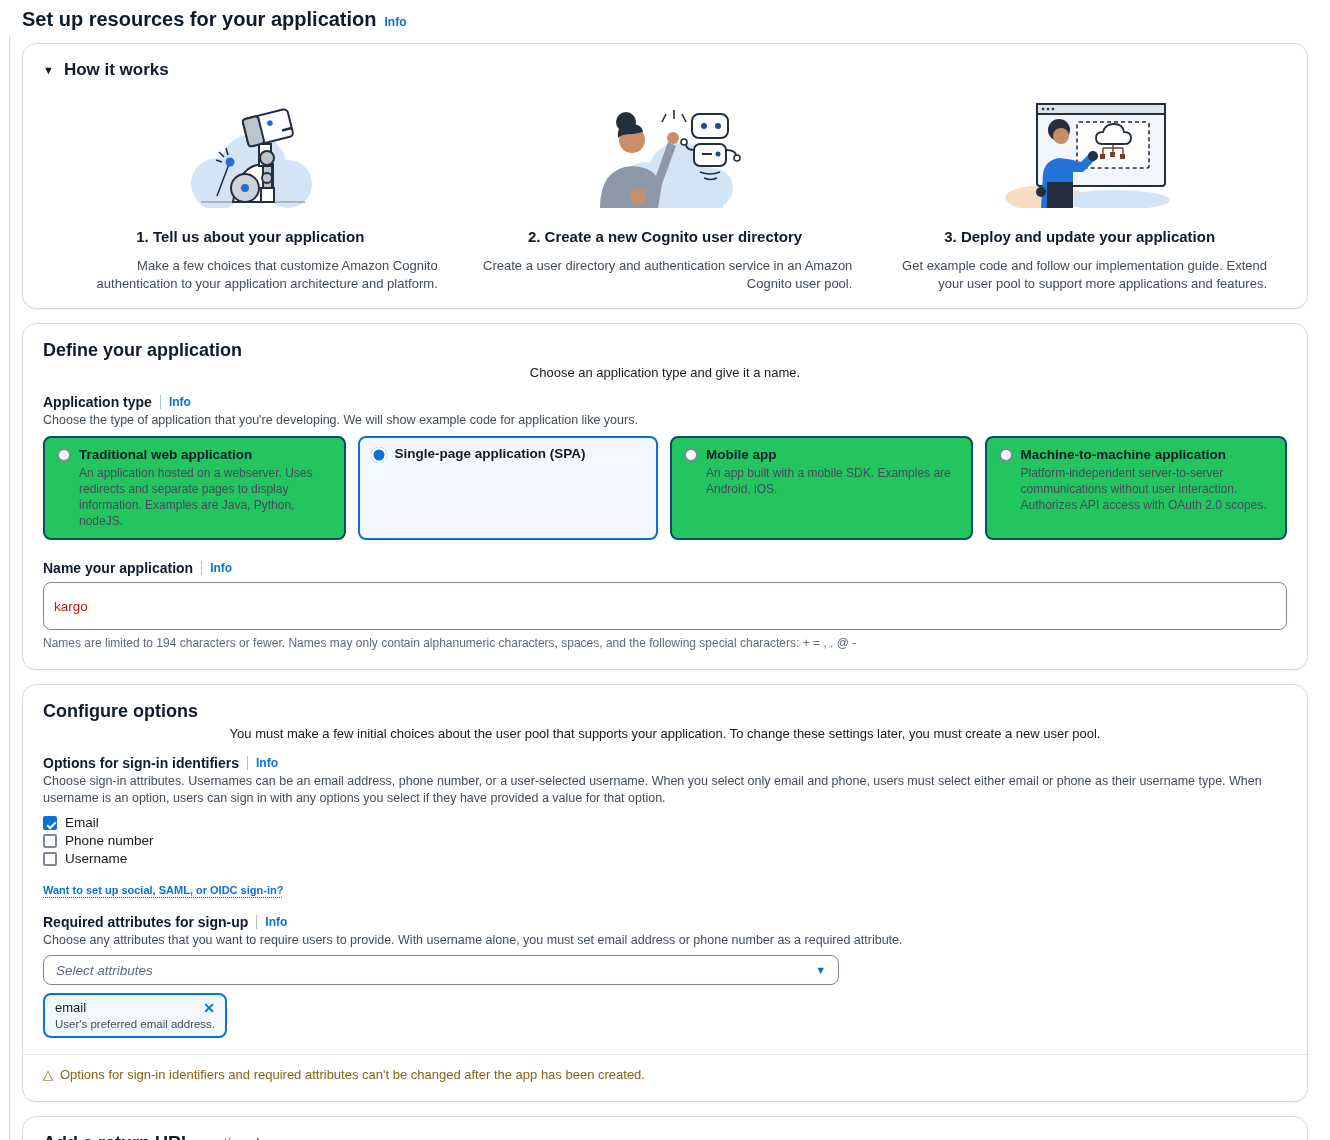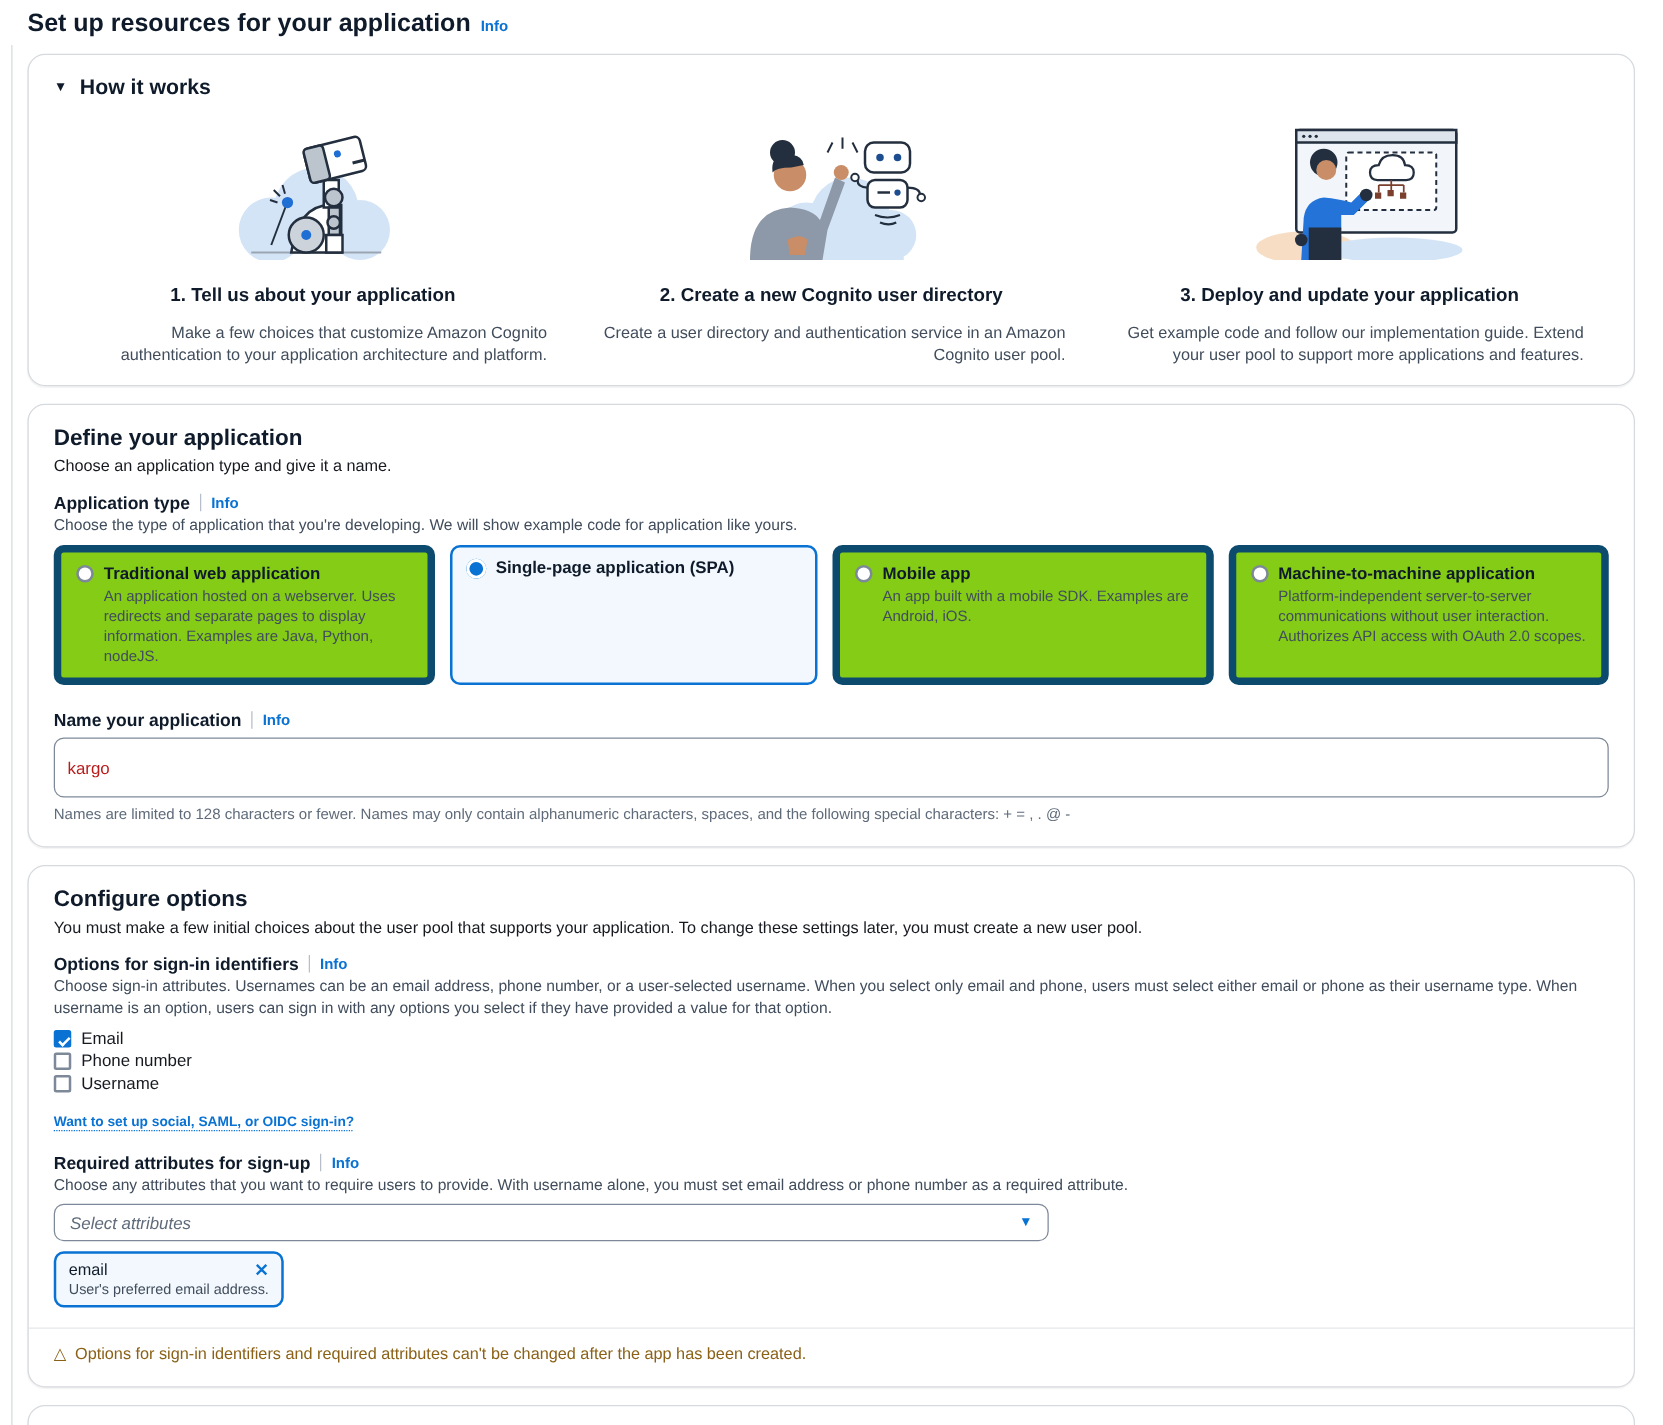--- a/index.html
+++ b/index.html
@@ -9,42 +9,42 @@
   .page { flex:1; padding:8px 22px 0 22px; }
 
   
   .page-header { display:flex; align-items:baseline; gap:8px; margin:0 0 12px 0; }
   .page-title { font-size:20px; font-weight:700; margin:0; color:#0f1b2a; }
   .info-link { color:#0972d3; font-size:12px; font-weight:700; text-decoration:none; cursor:pointer; }
 
   
   .card { background:#fff; border:1px solid #d6d9dd; border-radius:14px; margin-bottom:14px; padding:16px 20px; box-shadow:0 1px 1px rgba(0,28,36,.05); }
   .card-title { font-size:18px; font-weight:700; margin:0 0 4px 0; color:#0f1b2a; }
-  .card-subtitle { font-size:13px; color:#16191f; margin:0 0 14px 0; }
+  .card-subtitle { font-size:13px; color:#16191f; margin:0 0 14px 0;text-align:center; }
   .title-suffix { font-weight:400; font-style:italic; font-size:15px; color:#414d5c; }
 
   
   .how-header { display:flex; align-items:center; gap:10px; cursor:pointer; }
   .caret { font-size:11px; color:#0f1b2a; }
   .how-title { font-size:17px; font-weight:700; margin:0; color:#0f1b2a; }
   .steps { display:flex; margin-top:16px; }
   .step { flex:1; display:flex; flex-direction:column; align-items:center; text-align:right; padding:0 20px; }
   .step-illustration { height:112px; display:flex; align-items:flex-end; justify-content:center; margin-bottom:14px; }
   .step-title { font-size:15px; font-weight:700; margin:6px 0 12px 0; color:#0f1b2a; }
   .step-desc { font-size:13px; color:#414d5c; line-height:1.35; max-width:420px; }
 
   
   .field-label-row { display:flex; align-items:center; margin-bottom:2px; }
   .field-label { font-size:14px; font-weight:700; color:#0f1b2a; }
   .sep { width:1px; height:14px; background:#b6bec9; margin:0 8px; }
   .field-desc { font-size:12.5px; color:#414d5c; margin:0 0 6px 0; line-height:1.4; }
 
   
   .radio-tiles { display:flex; gap:12px; margin-bottom:20px; }
-  .radio-tile { flex:1; border:6px solid #0c4a6e; border-radius:8px; padding:9px 12px; display:flex; gap:8px; cursor:pointer; background:#84cc16; }
+  .radio-tile { flex:1; border:2px solid #0c4a6e; border-radius:8px; padding:9px 12px; display:flex; gap:8px; cursor:pointer; background:#22c55e; }
   .radio-tile.selected { border:2px solid #0972d3; background:#f2f8fd; padding:8px 11px; }
   .radio { width:14px; height:14px; min-width:14px; border:2px solid #7d8998; border-radius:50%; background:#fff; margin-top:1px; }
   .radio.selected { border:none; background:#0972d3; box-shadow:inset 0 0 0 2.5px #fff; width:16px; height:16px; min-width:16px; }
   .radio-tile-title { font-size:13.5px; font-weight:700; color:#0f1b2a; margin-bottom:3px; }
   .radio-tile-desc { font-size:12px; color:#414d5c; line-height:1.35; }
 
   
   .text-input { width:100%; height:48px; border:1px solid #7d8998; border-radius:8px; padding:0 10px; font-size:13.5px; font-family:"Liberation Sans", sans-serif; color:#b91c1c; margin-top:4px; }
   .constraint { font-size:12px; color:#5f6b7a; margin-top:5px; line-height:1.45; }
 
@@ -226,21 +226,21 @@
         </div>
       </div>
     </div>
 
     <div class="field-label-row">
       <span class="field-label">Name your application</span>
       <span class="sep"></span>
       <a class="info-link">Info</a>
     </div>
     <input class="text-input" type="text" value="kargo" style="">
-    <div class="constraint">Names are limited to 128 characters or fewer. Names may only contain alphanumeric characters, spaces, and the following special characters: + = , . @ -</div>
+    <div class="constraint">Names are limited to 194 characters or fewer. Names may only contain alphanumeric characters, spaces, and the following special characters: + = , . @ -</div>
   </section>
 
   <section class="card">
     <h2 class="card-title">Configure options</h2>
     <p class="card-subtitle">You must make a few initial choices about the user pool that supports your application. To change these settings later, you must create a new user pool.</p>
 
     <div class="field-label-row">
       <span class="field-label">Options for sign-in identifiers</span>
       <span class="sep"></span>
       <a class="info-link">Info</a>

